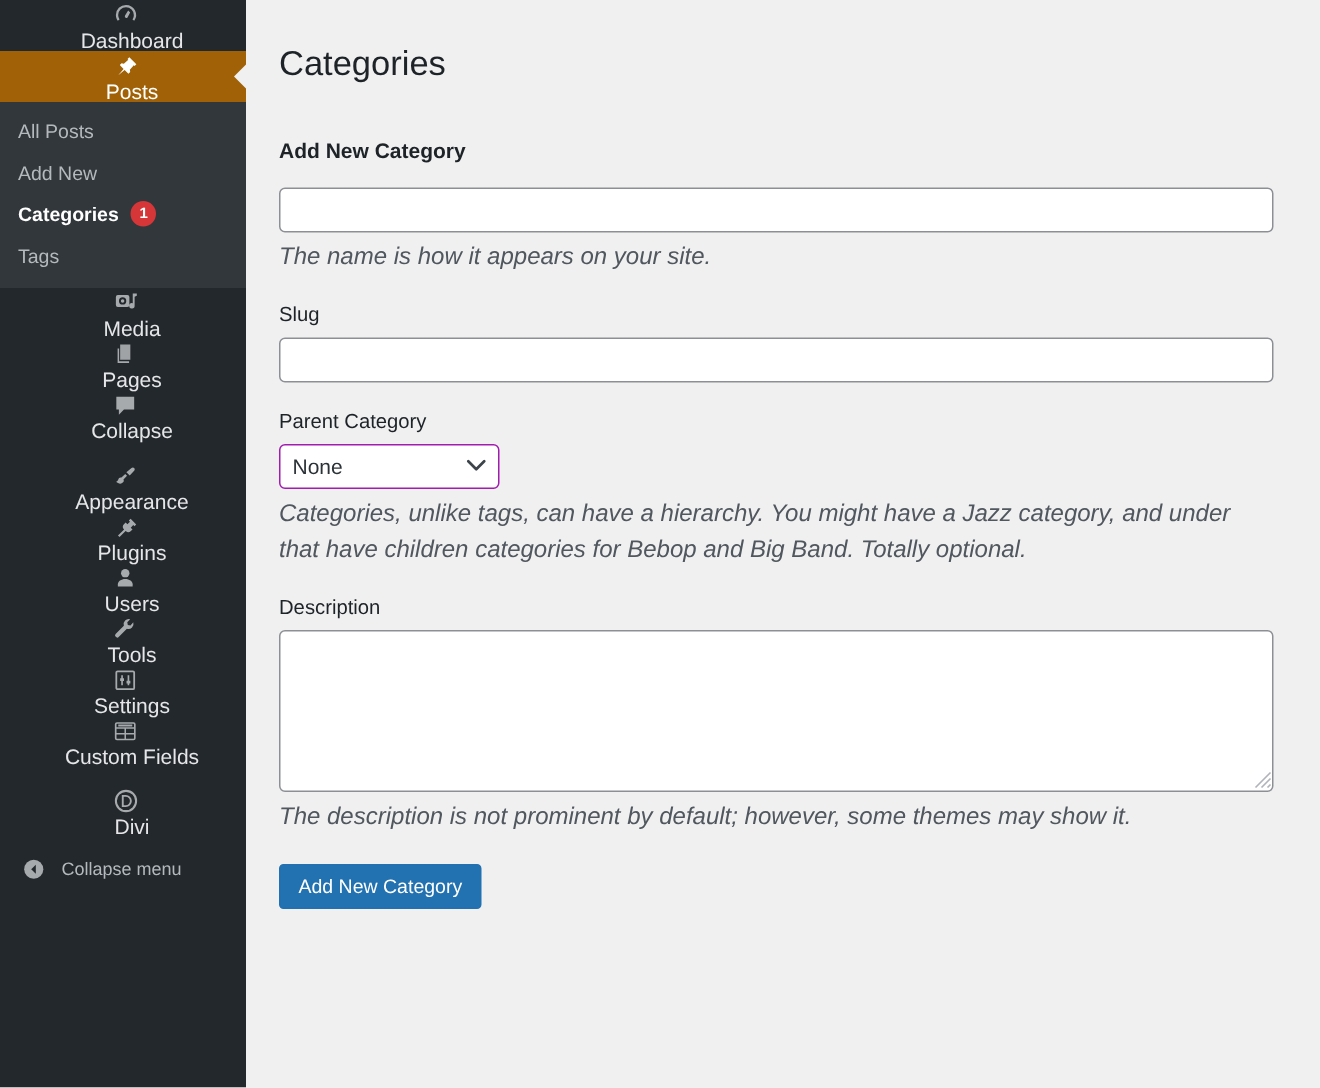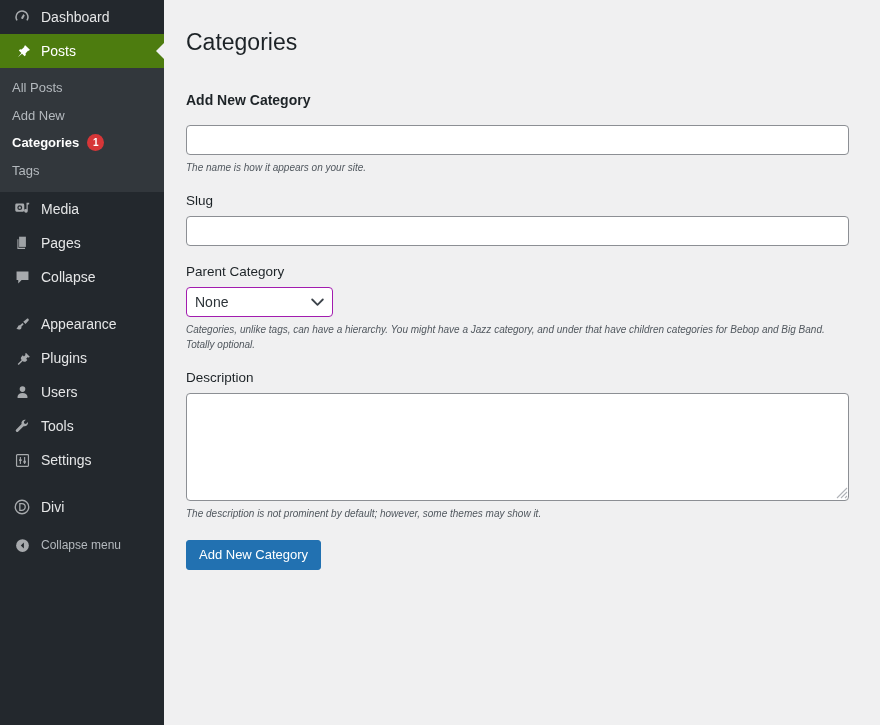--- a/index.html
+++ b/index.html
@@ -24,32 +24,33 @@
   }
   .menu-item {
     display: flex; align-items: center;
     height: 34px;
     padding-left: 12px;
     font-size: 14px;
     color: #e5e6e7;
     cursor: pointer;
     position: relative;
     line-height: 1;
+    flex-direction: column;
   }
   .menu-item .ico {
     width: 20px; height: 20px;
     margin-right: 9px;
     display: inline-flex; align-items: center; justify-content: center;
     flex: 0 0 20px;
   }
   .menu-item .ico svg { display: block; }
   .menu-item .label { white-space: nowrap; }
 
   .menu-item.current {
-    background: #4d7c0f;
+    background: #a16207;
     color: #ffffff;
     font-weight: normal;
   }
   .menu-item.current .ico svg { fill: #ffffff; }
   
   .menu-item.current .arrow {
     position: absolute;
     right: 0; top: 50%;
     transform: translateY(-50%);
     width: 0; height: 0;
@@ -155,21 +156,21 @@
     position: relative;
   }
   .textarea-wrap { position: relative; width: 663px; }
   .resize-grip {
     position: absolute;
     right: 2px; bottom: 2px;
     width: 14px; height: 14px;
     pointer-events: none;
   }
   .help {
-    font-size: 10px;
+    font-size: 16px;
     font-style: italic;
     color: #50575e;
     margin: 5px 0 0 0;
     max-width: 660px;
     line-height: 1.5;
   }
   .select-wrap { position: relative; display: inline-block; }
   .select {
     appearance: none;
     -webkit-appearance: none;
@@ -322,20 +323,30 @@
       <span class="ico">
         <svg width="17" height="17" viewBox="0 0 20 20" fill="none" stroke="#a7aaad" stroke-width="1.4">
           <rect x="3" y="3" width="14" height="14" rx="1"></rect>
           <path d="M7.5 6v8M12.5 6v8" stroke-width="1.3"></path>
           <path d="M6 9.5h3M11 11.5h3" stroke-width="2.2"></path>
         </svg>
       </span>
       <span class="label">Settings</span>
     </div>
 
+    <div class="menu-item">
+      <span class="ico">
+        <svg width="17" height="17" viewBox="0 0 20 20" fill="none" stroke="#a7aaad" stroke-width="1.3">
+          <rect x="2.5" y="3.5" width="15" height="13" rx="1"></rect>
+          <path d="M2.5 7.5h15M2.5 12h15M10 7.5V16.5" stroke-width="1.2"></path>
+          <path d="M4.5 5.5h11" stroke-width="1.6"></path>
+        </svg>
+      </span>
+      <span class="label">Custom Fields</span>
+    </div>
 
     <div class="menu-gap"></div>
 
     <div class="menu-item">
       <span class="ico">
         <svg width="18" height="18" viewBox="0 0 20 20">
           <circle cx="10" cy="10" r="7.5" fill="none" stroke="#a7aaad" stroke-width="1.5"></circle>
           <path d="M7.6 6.2h2.2a3.8 3.8 0 0 1 0 7.6H7.6z" fill="none" stroke="#a7aaad" stroke-width="1.4"></path>
         </svg>
       </span>

